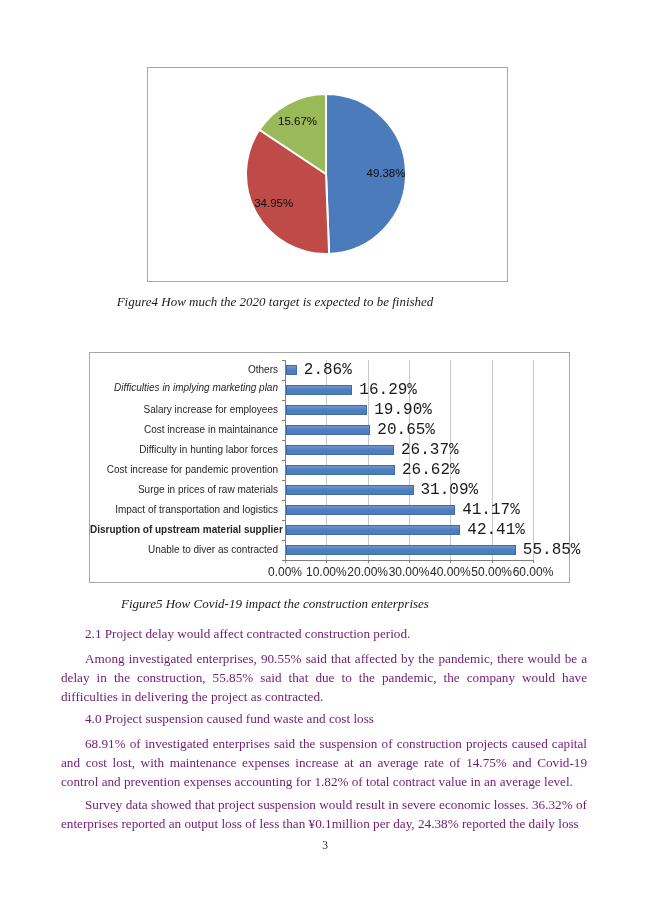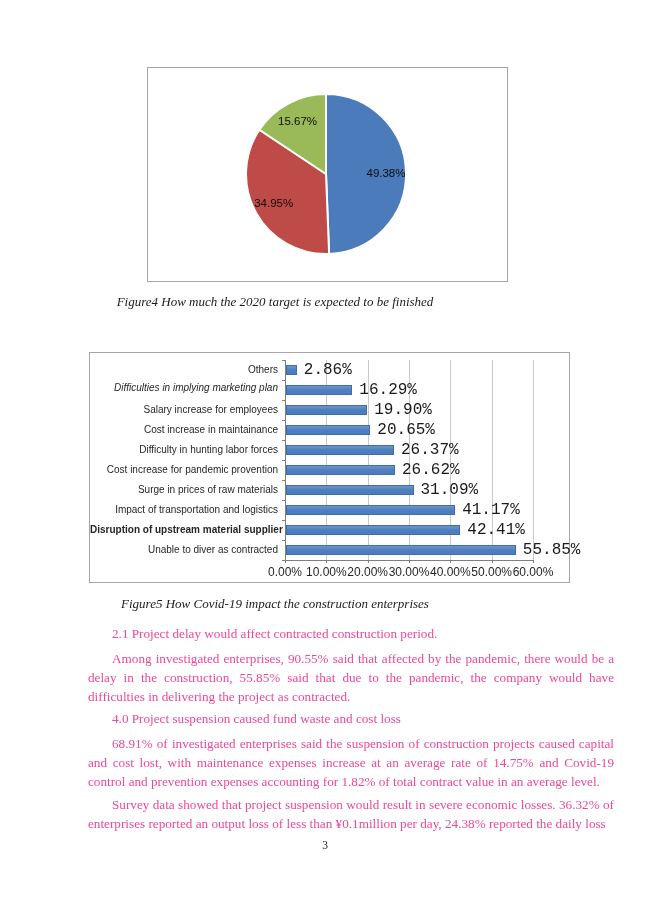--- a/index.html
+++ b/index.html
@@ -36,22 +36,21 @@
     font-weight:bold;
     font-size:13.5px;
     color:#111;
   }
   .bodytext{
     position:absolute;
     left:61px;width:526px;
     font-size:13.2px;
     line-height:19px;
     text-indent:24px;
-    color:#ec4899;
-    margin-left:27px;
+    color:#701a75;
   }
   .just{text-align:justify;text-justify:inter-word;}
   #s21{top:624px;}
   #p1{top:649px;}
   #s22{top:709px;}
   #p2{top:734px;}
   #p3{top:795px;}
   #page-number{
     position:absolute;left:0;top:839px;width:650px;
     text-align:center;font-size:11.5px;color:#222;

